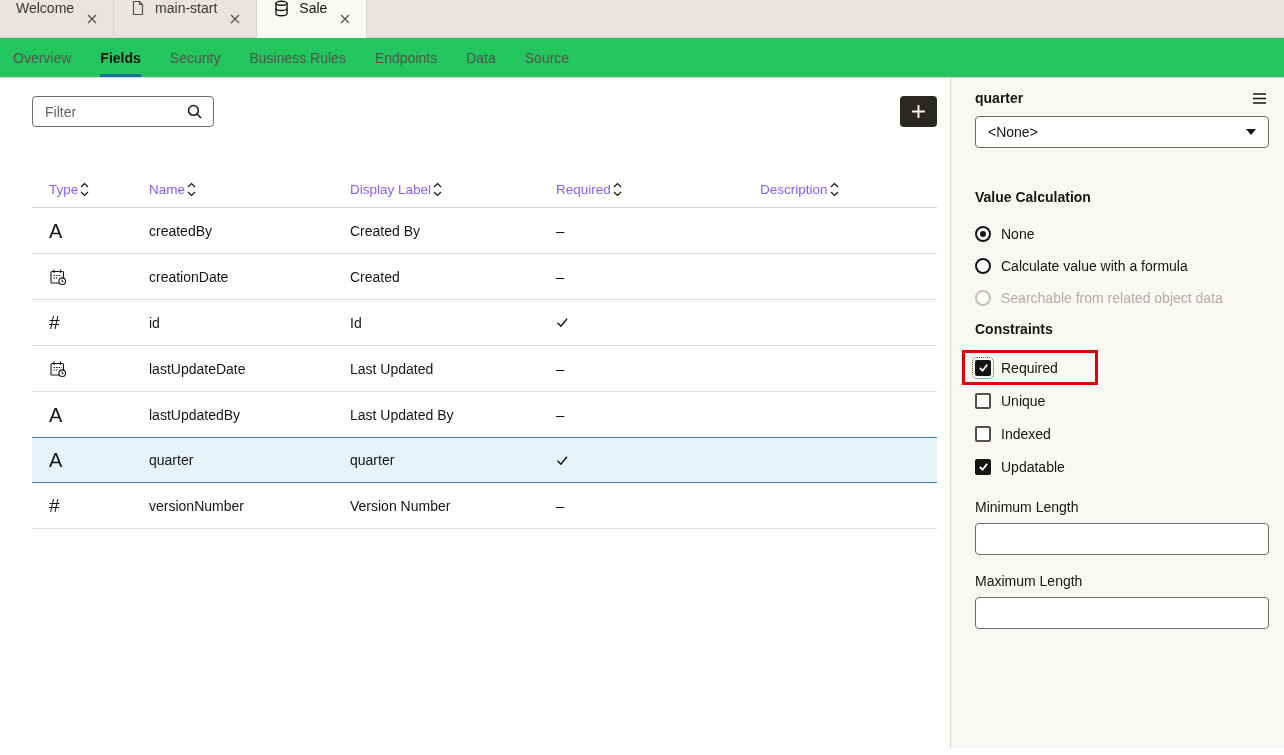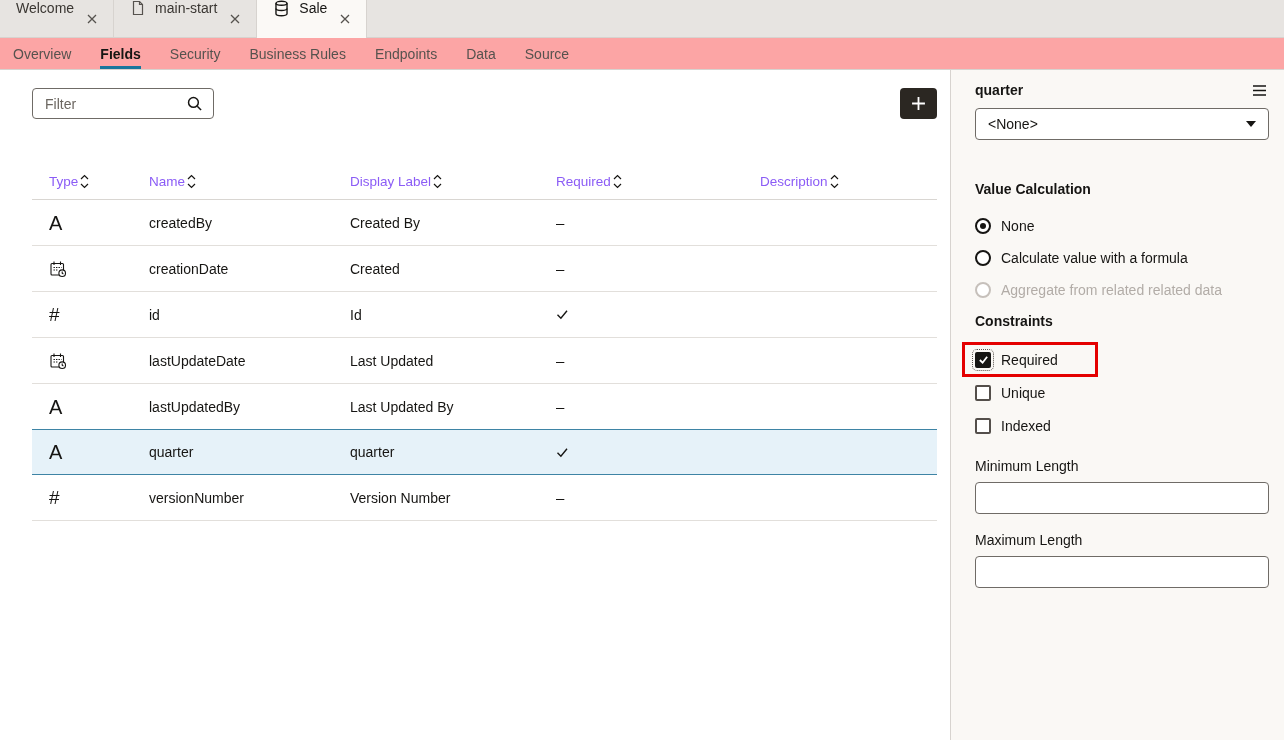--- a/index.html
+++ b/index.html
@@ -18,21 +18,21 @@
     padding:0 16px; font-size:14px; color:#3a3632; cursor:default;
     border-right:1px solid #d7d3cf; height:37px;
   }
   .wtab.active { background:#fbf9f6; color:#161513; }
   .wtab.active::after { content:""; position:absolute; left:0; right:0; bottom:-1px; height:1px; background:#fbf9f6; }
   .wtab .wticon svg { display:block; }
   .wtclose { display:flex; align-items:center; margin-left:4px; cursor:pointer; }
 
   
   .subnav {
-    height:32px; background:#fca5a5; border-bottom:1px solid #d7d3cf;
+    height:40px; background:#22c55e; border-bottom:1px solid #d7d3cf;
     display:flex; align-items:stretch; padding-left:13px; gap:29px;
   }
   .subnav-item {
     display:flex; align-items:center; font-size:14px; color:#56524e;
     border-bottom:3px solid transparent; padding-top:3px; cursor:pointer;
   }
   .subnav-item.active { color:#161513; font-weight:bold; border-bottom-color:var(--accent,#17759c); }
 
   
   .content { display:flex; height:670px;margin-left:19px; }
@@ -354,21 +354,21 @@
         <li class="opt-row">
           <span class="radio checked"></span>
           <span>None</span>
         </li>
         <li class="opt-row">
           <span class="radio"></span>
           <span>Calculate value with a formula</span>
         </li>
         <li class="opt-row disabled">
           <span class="radio"></span>
-          <span>Aggregate from related related data</span>
+          <span>Searchable from related object data</span>
         </li>
       </ul>
 
     <div class="section-h sec-cn">Constraints</div>
     <ul class="opt-list cb-list" id="cb-list">
         <li class="opt-row">
           <span class="annotation-box"></span>
           <span class="checkbox checked focused">
             <svg width="11" height="10" viewBox="0 0 12 11" fill="none" stroke="#fff" stroke-width="2">
               <path d="M2 5.5l3 3L10 2"></path>
@@ -377,20 +377,28 @@
           <span>Required</span>
         </li>
         <li class="opt-row">
           <span class="checkbox"></span>
           <span>Unique</span>
         </li>
         <li class="opt-row">
           <span class="checkbox"></span>
           <span>Indexed</span>
         </li>
+        <li class="opt-row">
+          <span class="checkbox checked">
+            <svg width="11" height="10" viewBox="0 0 12 11" fill="none" stroke="#fff" stroke-width="2">
+              <path d="M2 5.5l3 3L10 2"></path>
+            </svg>
+          </span>
+          <span>Updatable</span>
+        </li>
       </ul>
 
     <div class="field-lbl fl-min">Minimum Length</div>
     <input class="text-input" type="text" value="" style="">
 
     <div class="field-lbl fl-max">Maximum Length</div>
     <input class="text-input" type="text" value="" style="">
   </aside>
 </div>
 

